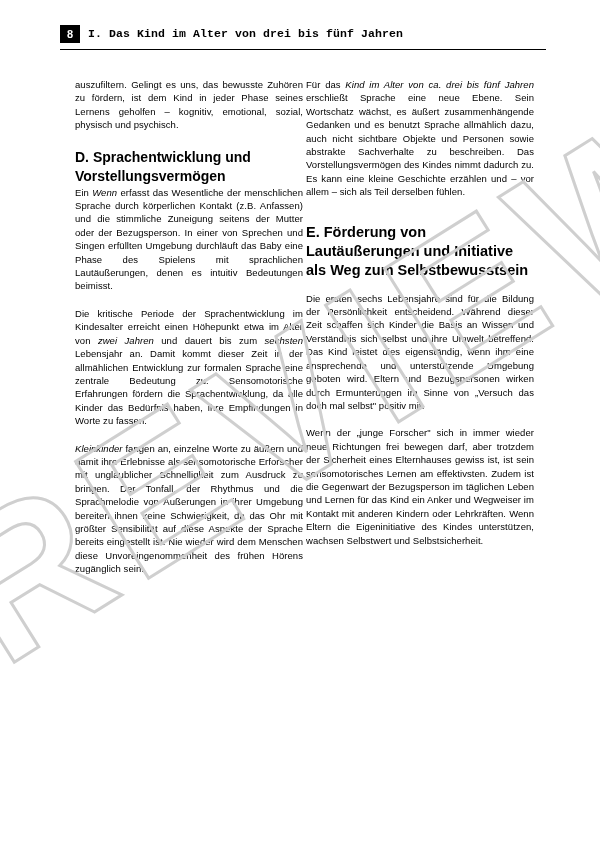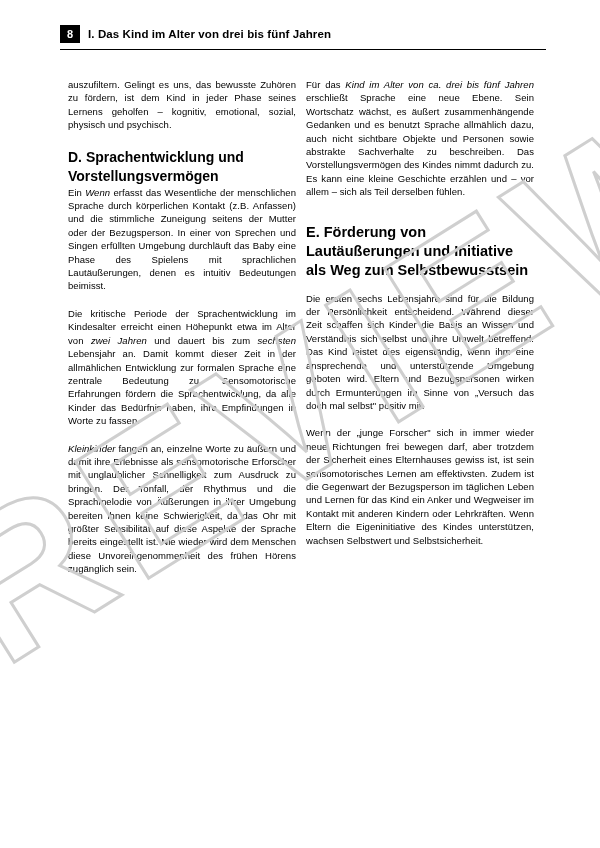--- a/index.html
+++ b/index.html
@@ -67,30 +67,31 @@
     line-height: 18px;
   }
   .header-title {
     position: absolute;
     left: 28px;
     top: 1px;
     font-size: 11.5px;
     font-weight: bold;
     letter-spacing: 0.1px;
     line-height: 16px;
+    font-family: Liberation Mono, monospace;
   }
 
   
   .col {
     position: absolute;
     top: 78px;
     width: 228px;
     z-index: 4;
   }
-  .col-left { left: 68px; }
+  .col-left { left: 75px; }
   .col-right { left: 306px; }
 
   p.body {
     margin: 0 0 14px 0;
     font-size: 9.5px;
     line-height: 13.4px;
     text-align: justify;
     letter-spacing: 0.05px;
   }
   i { font-style: italic; }

